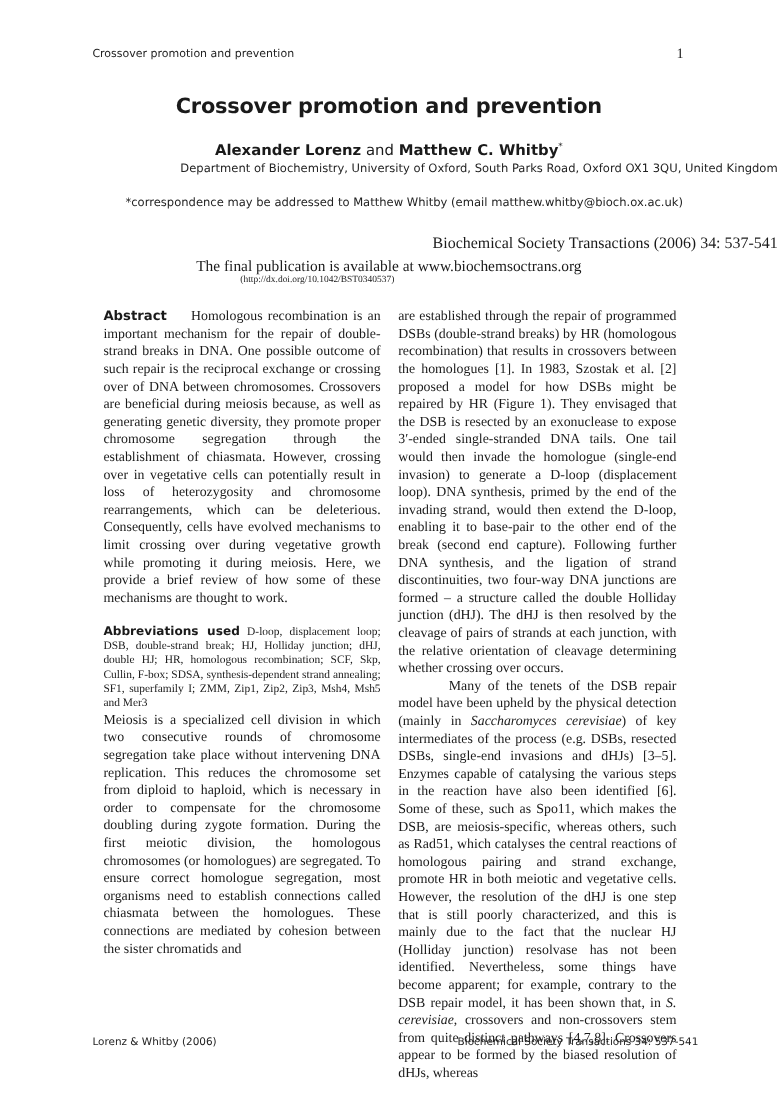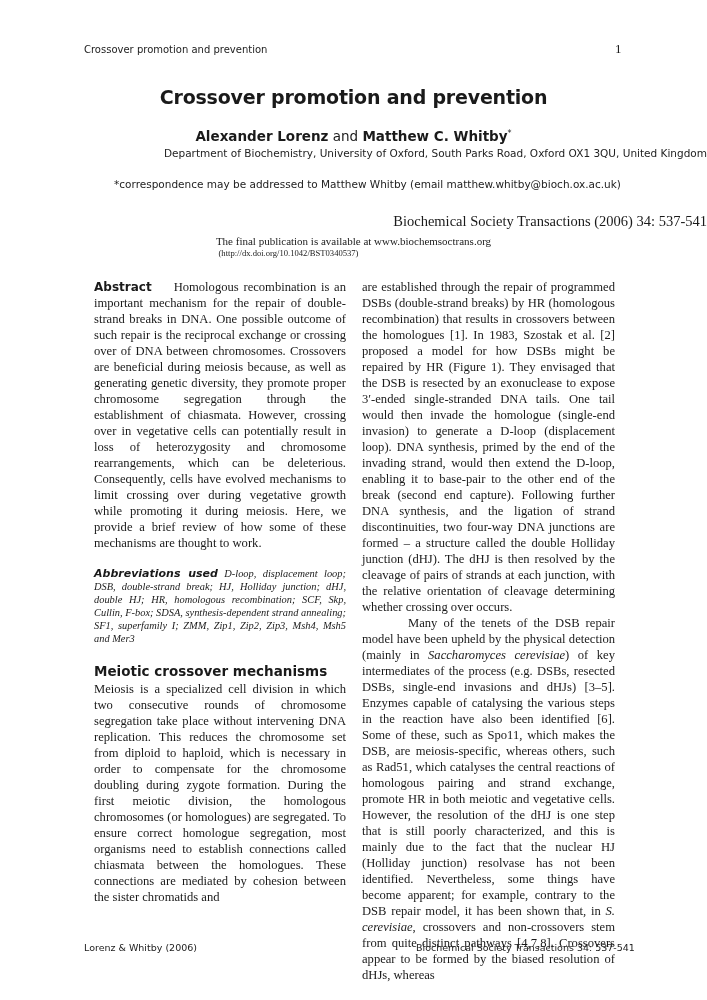--- a/index.html
+++ b/index.html
@@ -13,31 +13,31 @@
 
     #title { left: 0; width: 707px; top: 86px; text-align: center; font-size: 19px; font-weight: bold; letter-spacing: -0.2px; }
     #authors { left: 0; width: 707px; top: 128px; text-align: center; font-size: 13.5px; }
     #authors b { font-weight: bold; }
     #authors sup { font-size: 8px; }
 
     #affiliation { left: 0; width: 707px; top: 147px; text-align: right; font-size: 10.5px; color: #222; }
     #correspondence { left: 0; width: 707px; top: 178px; text-align: center; font-size: 10.5px; color: #222; padding-left: 28px; box-sizing: border-box; }
 
     #journal { left: 0; width: 707px; top: 213px; text-align: right; font-size: 14.5px; }
-    #final-pub { left: 0; width: 707px; top: 235px; text-align: center; font-size: 11px; }
+    #final-pub { left: 0; width: 707px; top: 235px; text-align: center; font-size: 14px; }
     #doi { left: 0; width: 577px; top: 248px; text-align: center; font-size: 8.6px; }
 
     .col { position: absolute; width: 252px; text-align: justify; font-family: "Liberation Serif", serif; font-size: 12.6px; line-height: 16px; }
     #col-left { left: 94px; top: 279px; }
     #col-right { left: 362px; top: 279px; width: 253px; }
 
     .label-sans { font-family: "DejaVu Sans", sans-serif; font-weight: bold; font-size: 11px; }
     .small { font-size: 10.4px; line-height: 13px; }
     .keywords { margin-top: 17px; }
-    .abbrev { margin-top: 16px; font-style: italic; }
+    .abbrev { margin-top: 16px; }
     .section-heading { font-family: "DejaVu Sans", sans-serif; font-weight: bold; font-size: 13.5px; margin-top: 17px; margin-bottom: 1px; line-height: 18px; text-align: left; }
     .indent { text-indent: 46px; }
 
     #footer-left { left: 84px; top: 942px; font-size: 9.5px; color: #222; }
     #footer-right { left: 416px; top: 942px; font-size: 9.5px; color: #222; }
   </style>
 </head>
 <body>
 
 <div id="running-header-left" class="abs sans">Crossover promotion and prevention</div>
@@ -56,21 +56,20 @@
 <div id="final-pub" class="abs lib-serif">The final publication is available at www.biochemsoctrans.org</div>
 <div id="doi" class="abs lib-serif">(http://dx.doi.org/10.1042/BST0340537)</div>
 
 <div id="col-left" class="col">
   <div>
     <span class="label-sans" style="font-size:12px;">Abstract</span><span style="display:inline-block;width:22px;"></span><span>Homologous recombination is an important mechanism for the repair of double-strand breaks in DNA. One possible outcome of such repair is the reciprocal exchange or crossing over of DNA between chromosomes. Crossovers are beneficial during meiosis because, as well as generating genetic diversity, they promote proper chromosome segregation through the establishment of chiasmata. However, crossing over in vegetative cells can potentially result in loss of heterozygosity and chromosome rearrangements, which can be deleterious. Consequently, cells have evolved mechanisms to limit crossing over during vegetative growth while promoting it during meiosis. Here, we provide a brief review of how some of these mechanisms are thought to work.</span>
   </div>
   <div class="abbrev small">
     <span class="label-sans">Abbreviations used</span> <span>D-loop, displacement loop; DSB, double-strand break; HJ, Holliday junction; dHJ, double HJ; HR, homologous recombination; SCF, Skp, Cullin, F-box; SDSA, synthesis-dependent strand annealing; SF1, superfamily I; ZMM, Zip1, Zip2, Zip3, Msh4, Msh5 and Mer3</span>
   </div>
-  <div class="section-heading">Meiotic crossover mechanisms</div>
   <div>Meiosis is a specialized cell division in which two consecutive rounds of chromosome segregation take place without intervening DNA replication. This reduces the chromosome set from diploid to haploid, which is necessary in order to compensate for the chromosome doubling during zygote formation. During the first meiotic division, the homologous chromosomes (or homologues) are segregated. To ensure correct homologue segregation, most organisms need to establish connections called chiasmata between the homologues. These connections are mediated by cohesion between the sister chromatids and</div>
 </div>
 
 <div id="col-right" class="col">
   <div>are established through the repair of programmed DSBs (double-strand breaks) by HR (homologous recombination) that results in crossovers between the homologues [1]. In 1983, Szostak et al. [2] proposed a model for how DSBs might be repaired by HR (Figure 1). They envisaged that the DSB is resected by an exonuclease to expose 3′-ended single-stranded DNA tails. One tail would then invade the homologue (single-end invasion) to generate a D-loop (displacement loop). DNA synthesis, primed by the end of the invading strand, would then extend the D-loop, enabling it to base-pair to the other end of the break (second end capture). Following further DNA synthesis, and the ligation of strand discontinuities, two four-way DNA junctions are formed – a structure called the double Holliday junction (dHJ). The dHJ is then resolved by the cleavage of pairs of strands at each junction, with the relative orientation of cleavage determining whether crossing over occurs.</div>
   <div class="indent"><span>Many of the tenets of the DSB repair model have been upheld by the physical detection (mainly in </span><i>Saccharomyces cerevisiae</i><span>) of key intermediates of the process (e.g. DSBs, resected DSBs, single-end invasions and dHJs) [3–5]. Enzymes capable of catalysing the various steps in the reaction have also been identified [6]. Some of these, such as Spo11, which makes the DSB, are meiosis-specific, whereas others, such as Rad51, which catalyses the central reactions of homologous pairing and strand exchange, promote HR in both meiotic and vegetative cells. However, the resolution of the dHJ is one step that is still poorly characterized, and this is mainly due to the fact that the nuclear HJ (Holliday junction) resolvase has not been identified. Nevertheless, some things have become apparent; for example, contrary to the DSB repair model, it has been shown that, in </span><i>S. cerevisiae</i><span>, crossovers and non-crossovers stem from quite distinct pathways [4,7,8]. Crossovers appear to be formed by the biased resolution of dHJs, whereas</span></div>
 </div>
 
 <div id="footer-left" class="abs sans">Lorenz &amp; Whitby (2006)</div>
 <div id="footer-right" class="abs sans">Biochemical Society Transactions 34: 537-541</div>

